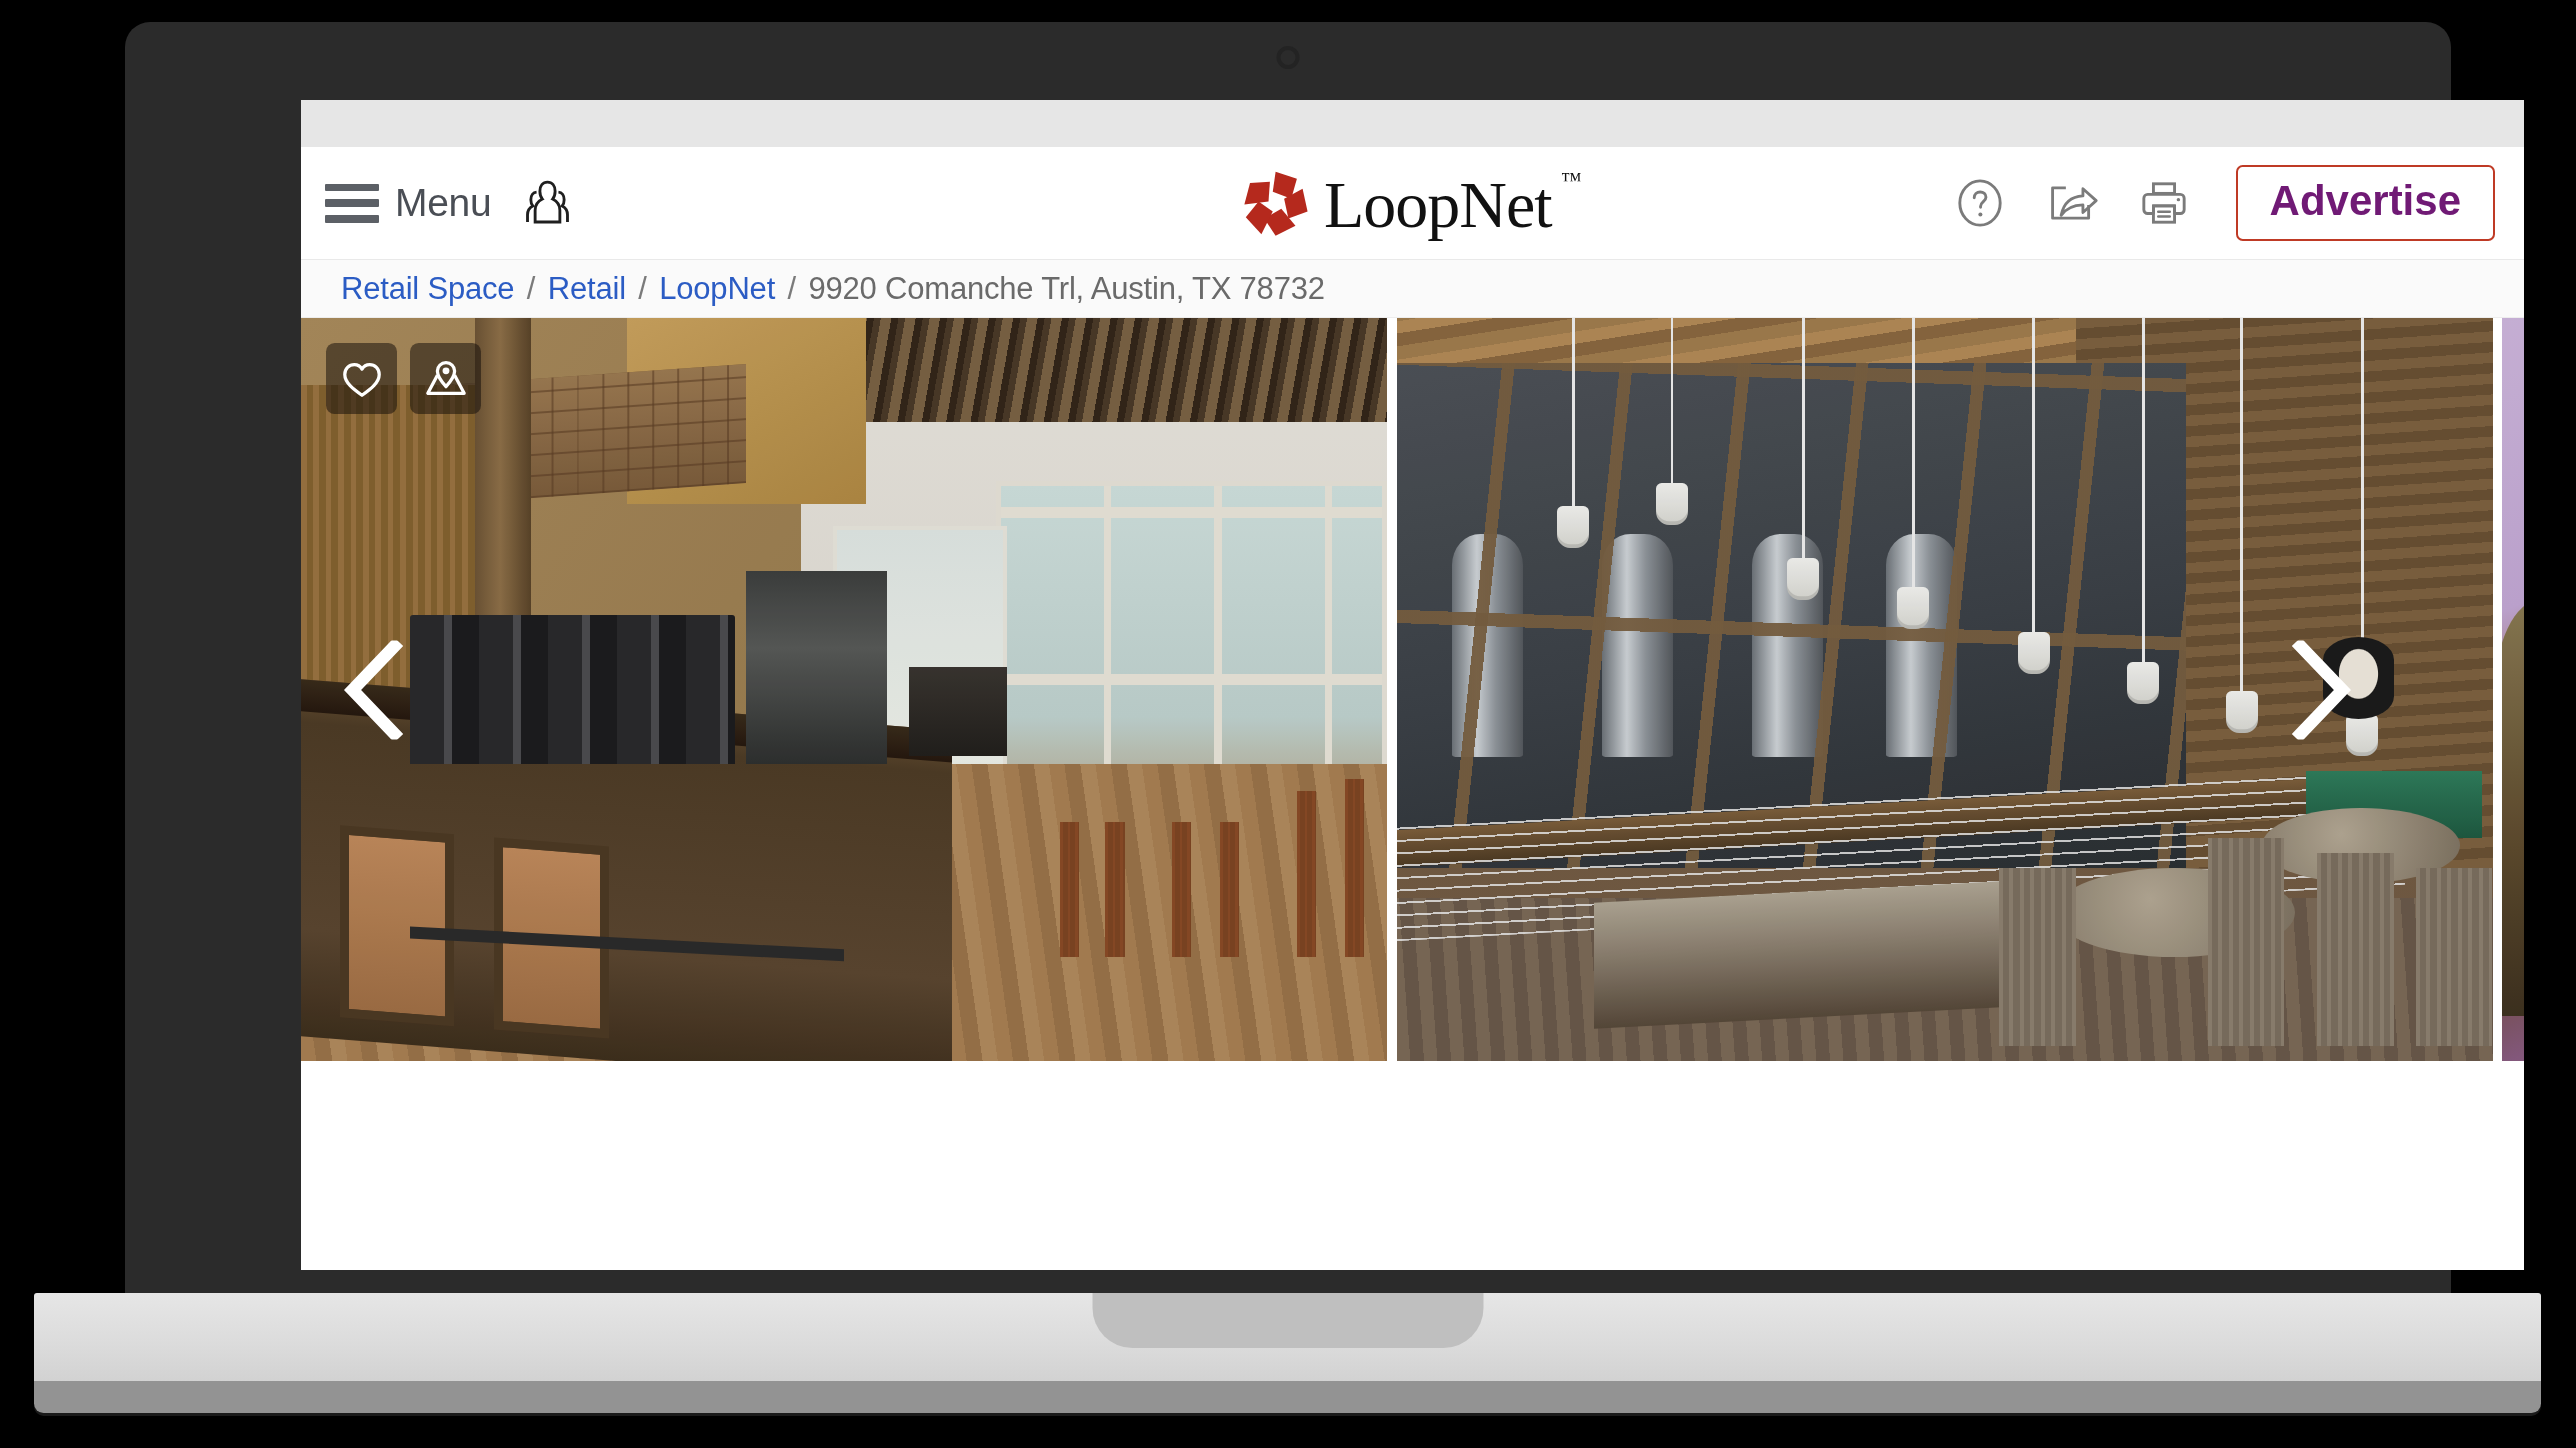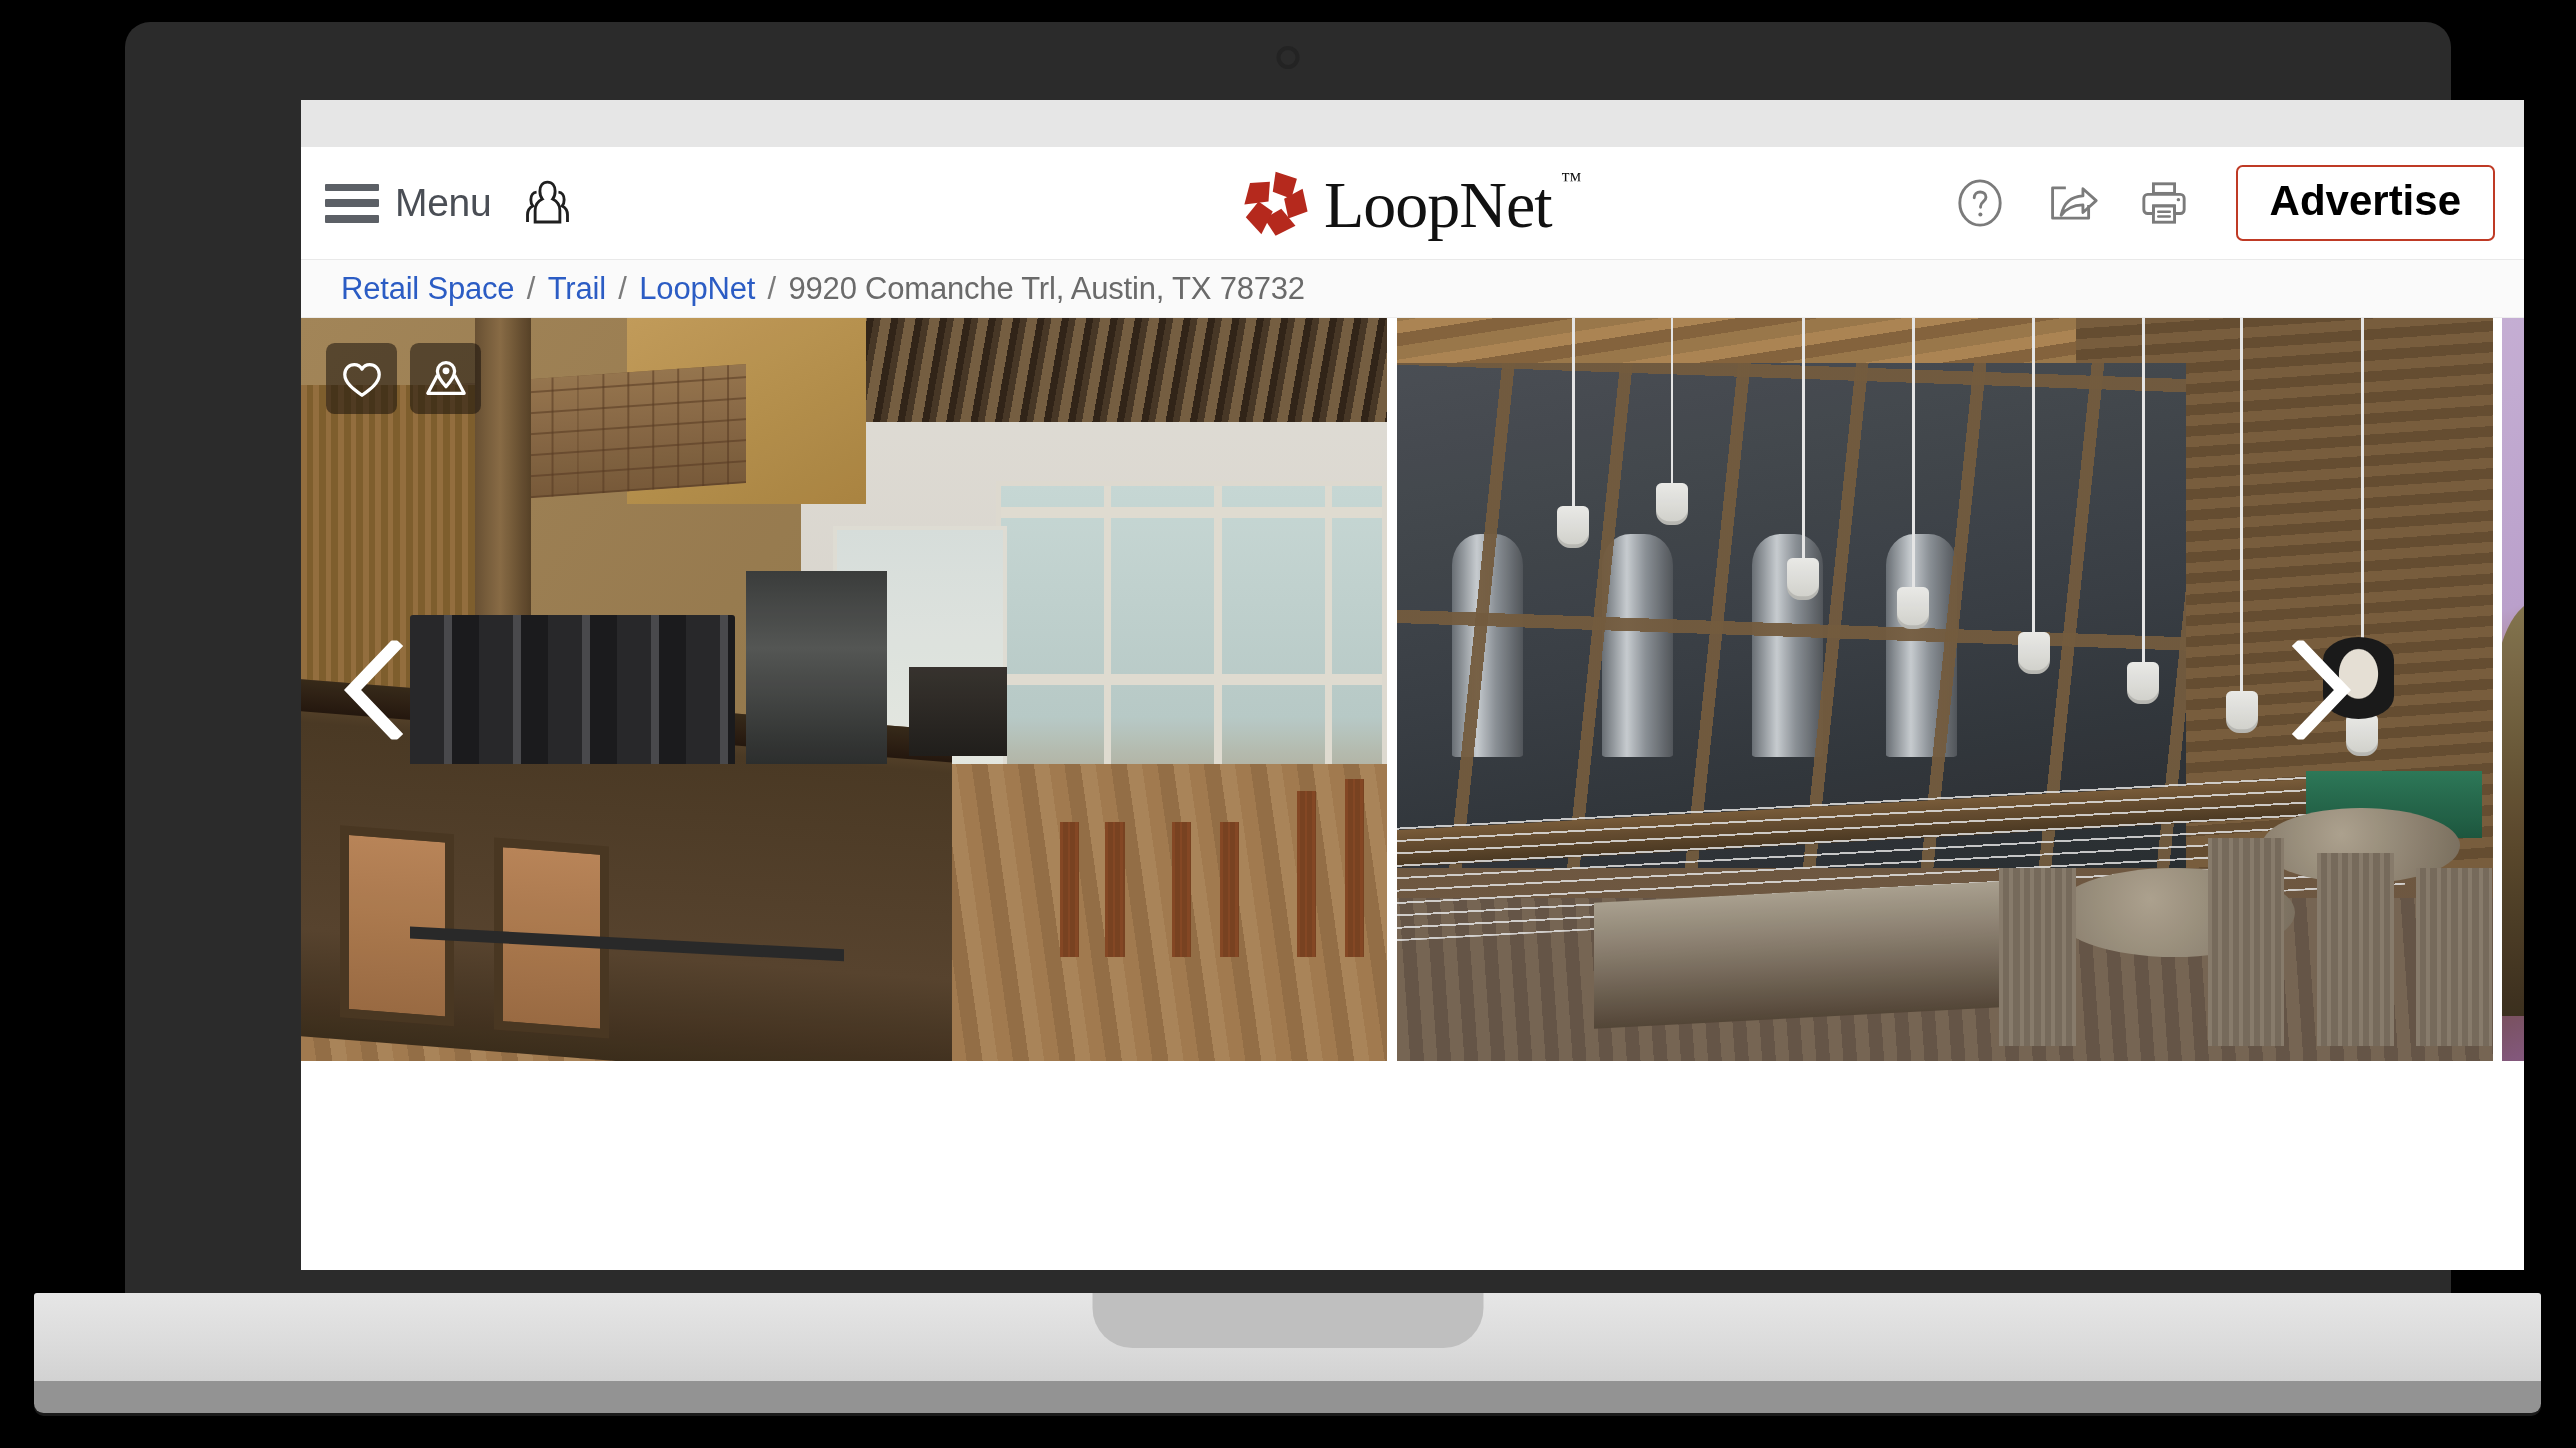--- a/index.html
+++ b/index.html
@@ -179,21 +179,21 @@
   }
   #help-icon { width: 50px; height: 50px; }
   #share-icon { width: 55px; height: 50px; }
   #print-icon { width: 48px; height: 50px; }
 
   #advertise-button {
     margin-left: 7.6px;
     border: 2.9px solid #bf3a25;
     border-radius: 6.7px;
     background: #ffffff;
-    color: #000000;
+    color: #701a75;
     font-size: 42px;
     font-weight: 700;
     padding: 13.3px 32px 17px 32px;
     cursor: pointer;
     letter-spacing: 0px;
     line-height: 1;
     font-family: "Liberation Sans", sans-serif;
   }
 
   
@@ -567,21 +567,21 @@
           </button>
 
           <button id="advertise-button">Advertise</button>
         </div>
       </header>
 
 
       <nav id="breadcrumb">
         <span class="crumb-link">Retail Space</span>
         <span class="crumb-sep">/</span>
-        <span class="crumb-link">Trail</span>
+        <span class="crumb-link">Retail</span>
         <span class="crumb-sep">/</span>
         <span class="crumb-link">LoopNet</span>
         <span class="crumb-sep">/</span>
         <span id="crumb-current">9920 Comanche Trl, Austin, TX 78732</span>
       </nav>
 
       <section id="gallery">
 
         <div class="gallery-photo" id="photo-0">
           <div class="photo-canvas">

